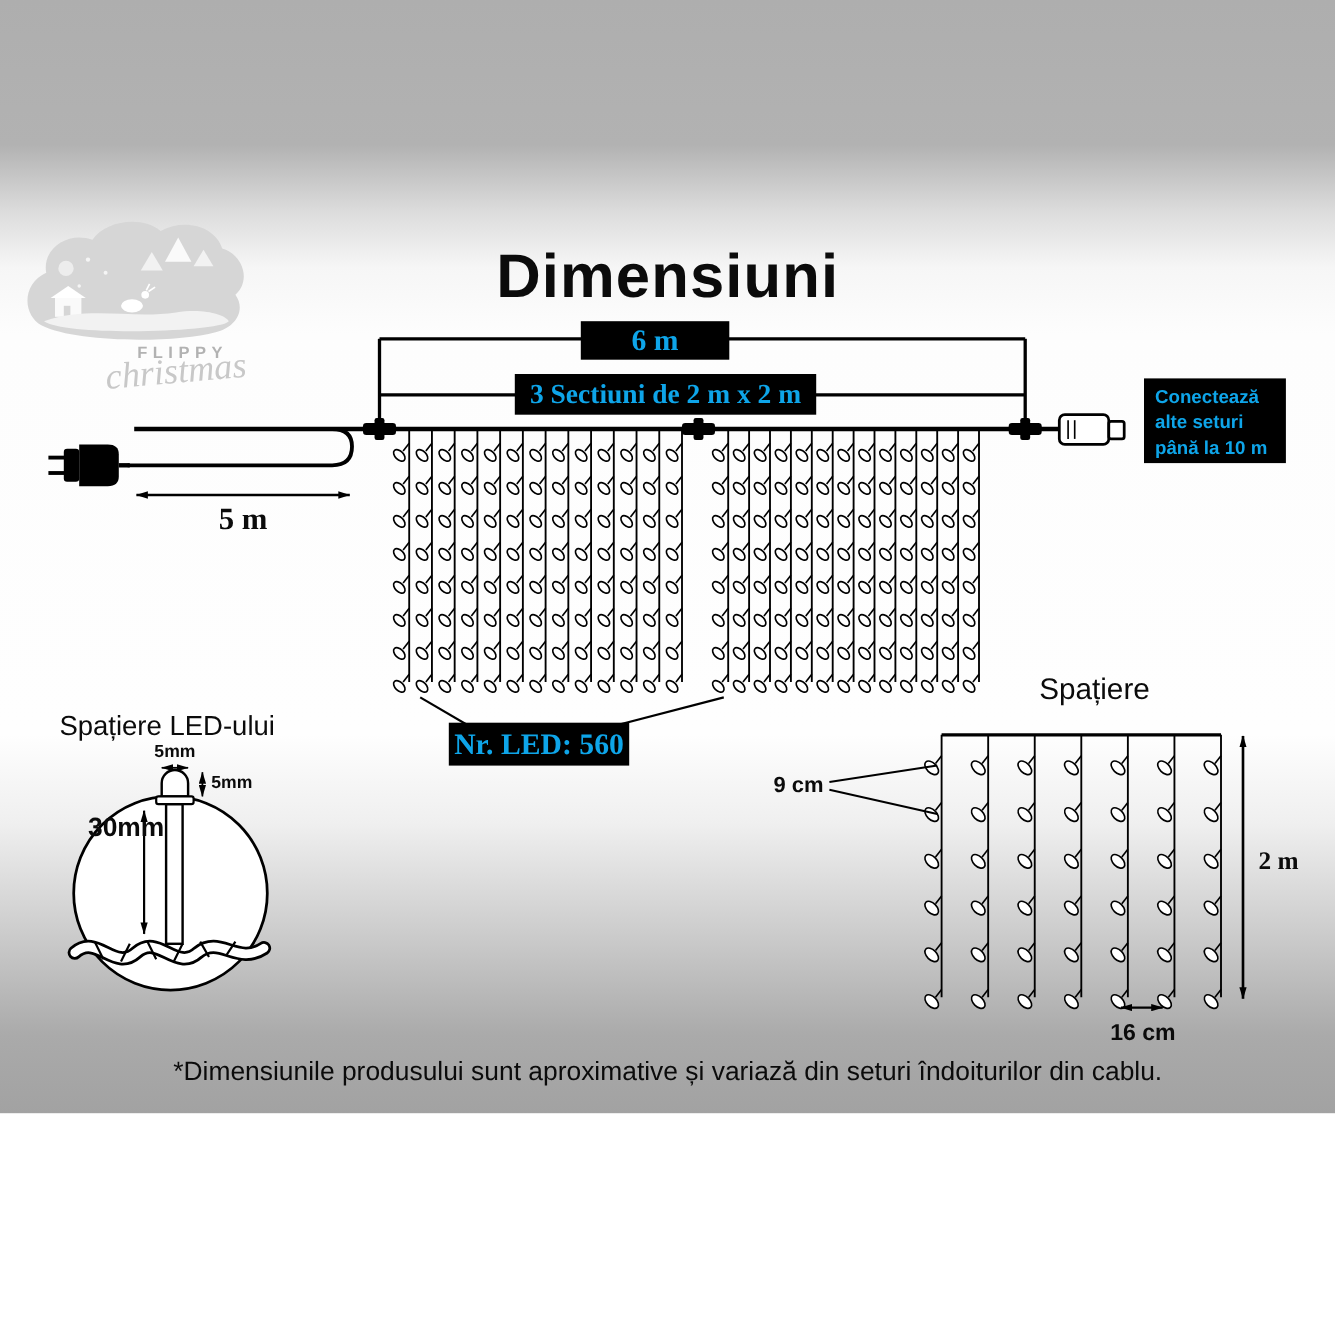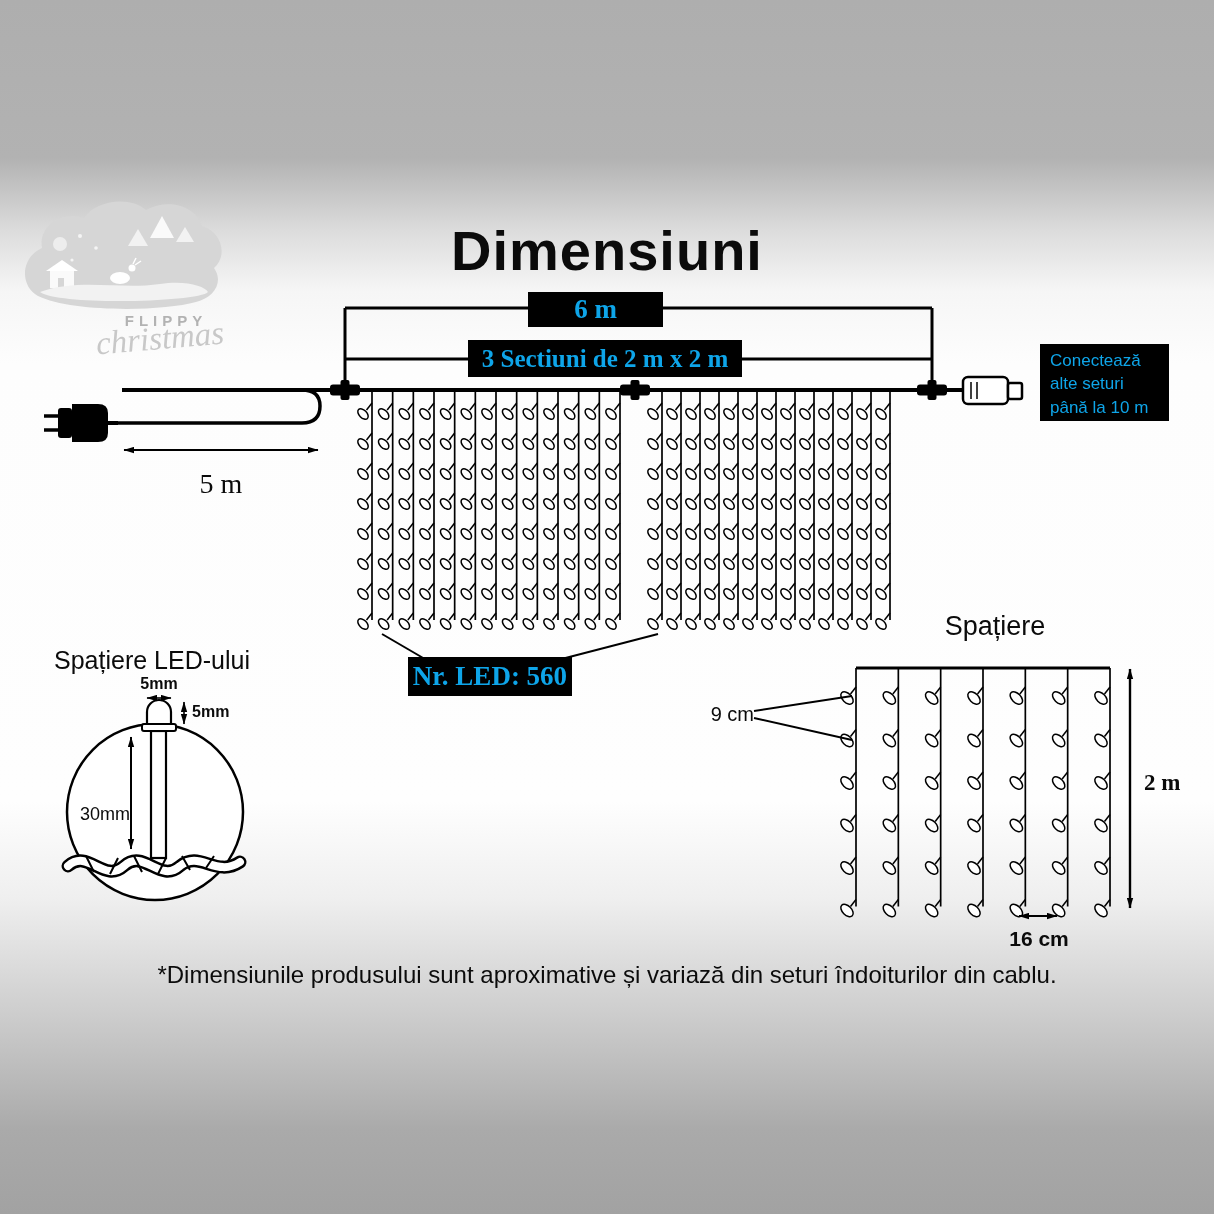--- a/index.html
+++ b/index.html
@@ -1,43 +1,43 @@
 <!DOCTYPE html>
 <html><head>
 <meta charset="utf-8">
 <style>
   *{margin:0;padding:0;box-sizing:border-box}
   html,body{width:1214px;height:1214px}
   body{font-family:"Liberation Sans",sans-serif;color:#0b0b0b;background:#fff}
-  #stage{position:relative;width:1214px;height:1214px;overflow:hidden;
+  #stage{position:relative;width:1214px;height:1012px;overflow:hidden;
     background:linear-gradient(180deg,
       #aeaeae 0%, #b2b2b2 13%, #dcdcdc 19%, #f6f6f6 24%,
       #fdfdfd 30%, #fefefe 66%, #efefef 74%, #cfcfcf 83%,
       #aaaaaa 93%, #a2a2a2 100%);}
   #art{position:absolute;left:0;top:0}
   .abs{position:absolute}
   .serif{font-family:"Liberation Serif",serif}
   .blackbox{background:#000;color:#0ea5e9;display:flex;align-items:center;justify-content:center}
   .title{left:0;width:100%;top:218px;text-align:center;font-size:56px;font-weight:700;letter-spacing:1px}
   .logo-flippy{left:118px;top:312px;width:96px;text-align:center;font-size:15px;font-weight:600;
     letter-spacing:5px;color:#b2b2b2}
   .logo-script{left:70px;top:320px;width:180px;text-align:center;font-family:"Liberation Serif",serif;
     font-style:italic;font-size:33px;color:#c8c8c8;transform:rotate(-5deg)}
   .box-6m{left:528px;top:292px;width:135px;height:35px;font-size:27px;font-weight:600}
   .box-sections{left:468px;top:340px;width:274px;height:37px;font-size:25px;font-weight:600}
   .box-nrled{left:408px;top:657px;width:164px;height:39px;font-size:27px;font-weight:600}
   .box-connect{left:1040px;top:344px;width:129px;height:77px;display:block;text-align:left;
-    font-size:17px;font-weight:400;line-height:1.38;padding:5px 0 0 10px}
+    font-size:17px;font-weight:700;line-height:1.38;padding:5px 0 0 10px}
   .box-lednote{left:233px;top:788px;width:173px;height:56px;display:block;text-align:left;
     font-size:19px;line-height:1.32;padding:5px 0 0 9px}
-  .lbl-5m{left:136px;top:468px;width:170px;text-align:center;font-size:28px;font-weight:400}
+  .lbl-5m{left:136px;top:457px;width:170px;text-align:center;font-size:28px;font-weight:700}
   .lbl-2m{left:1144px;top:770px;font-size:23px;font-weight:700}
-  .lbl-9cm{left:698px;top:703px;width:56px;text-align:right;font-size:20px;font-weight:400}
+  .lbl-9cm{left:698px;top:703px;width:56px;text-align:center;font-size:20px;font-weight:700}
   .lbl-16cm{left:1008px;top:927px;width:62px;text-align:center;font-size:21px;font-weight:700}
-  .lbl-30mm{left:80px;top:804px;font-size:18px;font-weight:400}
+  .lbl-30mm{left:80px;top:739px;font-size:24px;font-weight:700}
   .lbl-5mm-top{left:131px;top:675px;width:56px;text-align:center;font-size:16px;font-weight:700}
   .lbl-5mm-right{left:192px;top:703px;font-size:16px;font-weight:700}
   .lbl-marime{left:54px;top:646px;font-size:25px}
   .lbl-spatiere{left:920px;top:611px;width:150px;text-align:center;font-size:27px}
   .footer{left:0;width:100%;top:961px;text-align:center;font-size:24px}
 </style>
 </head>
 <body>
 
 <div id="stage">

